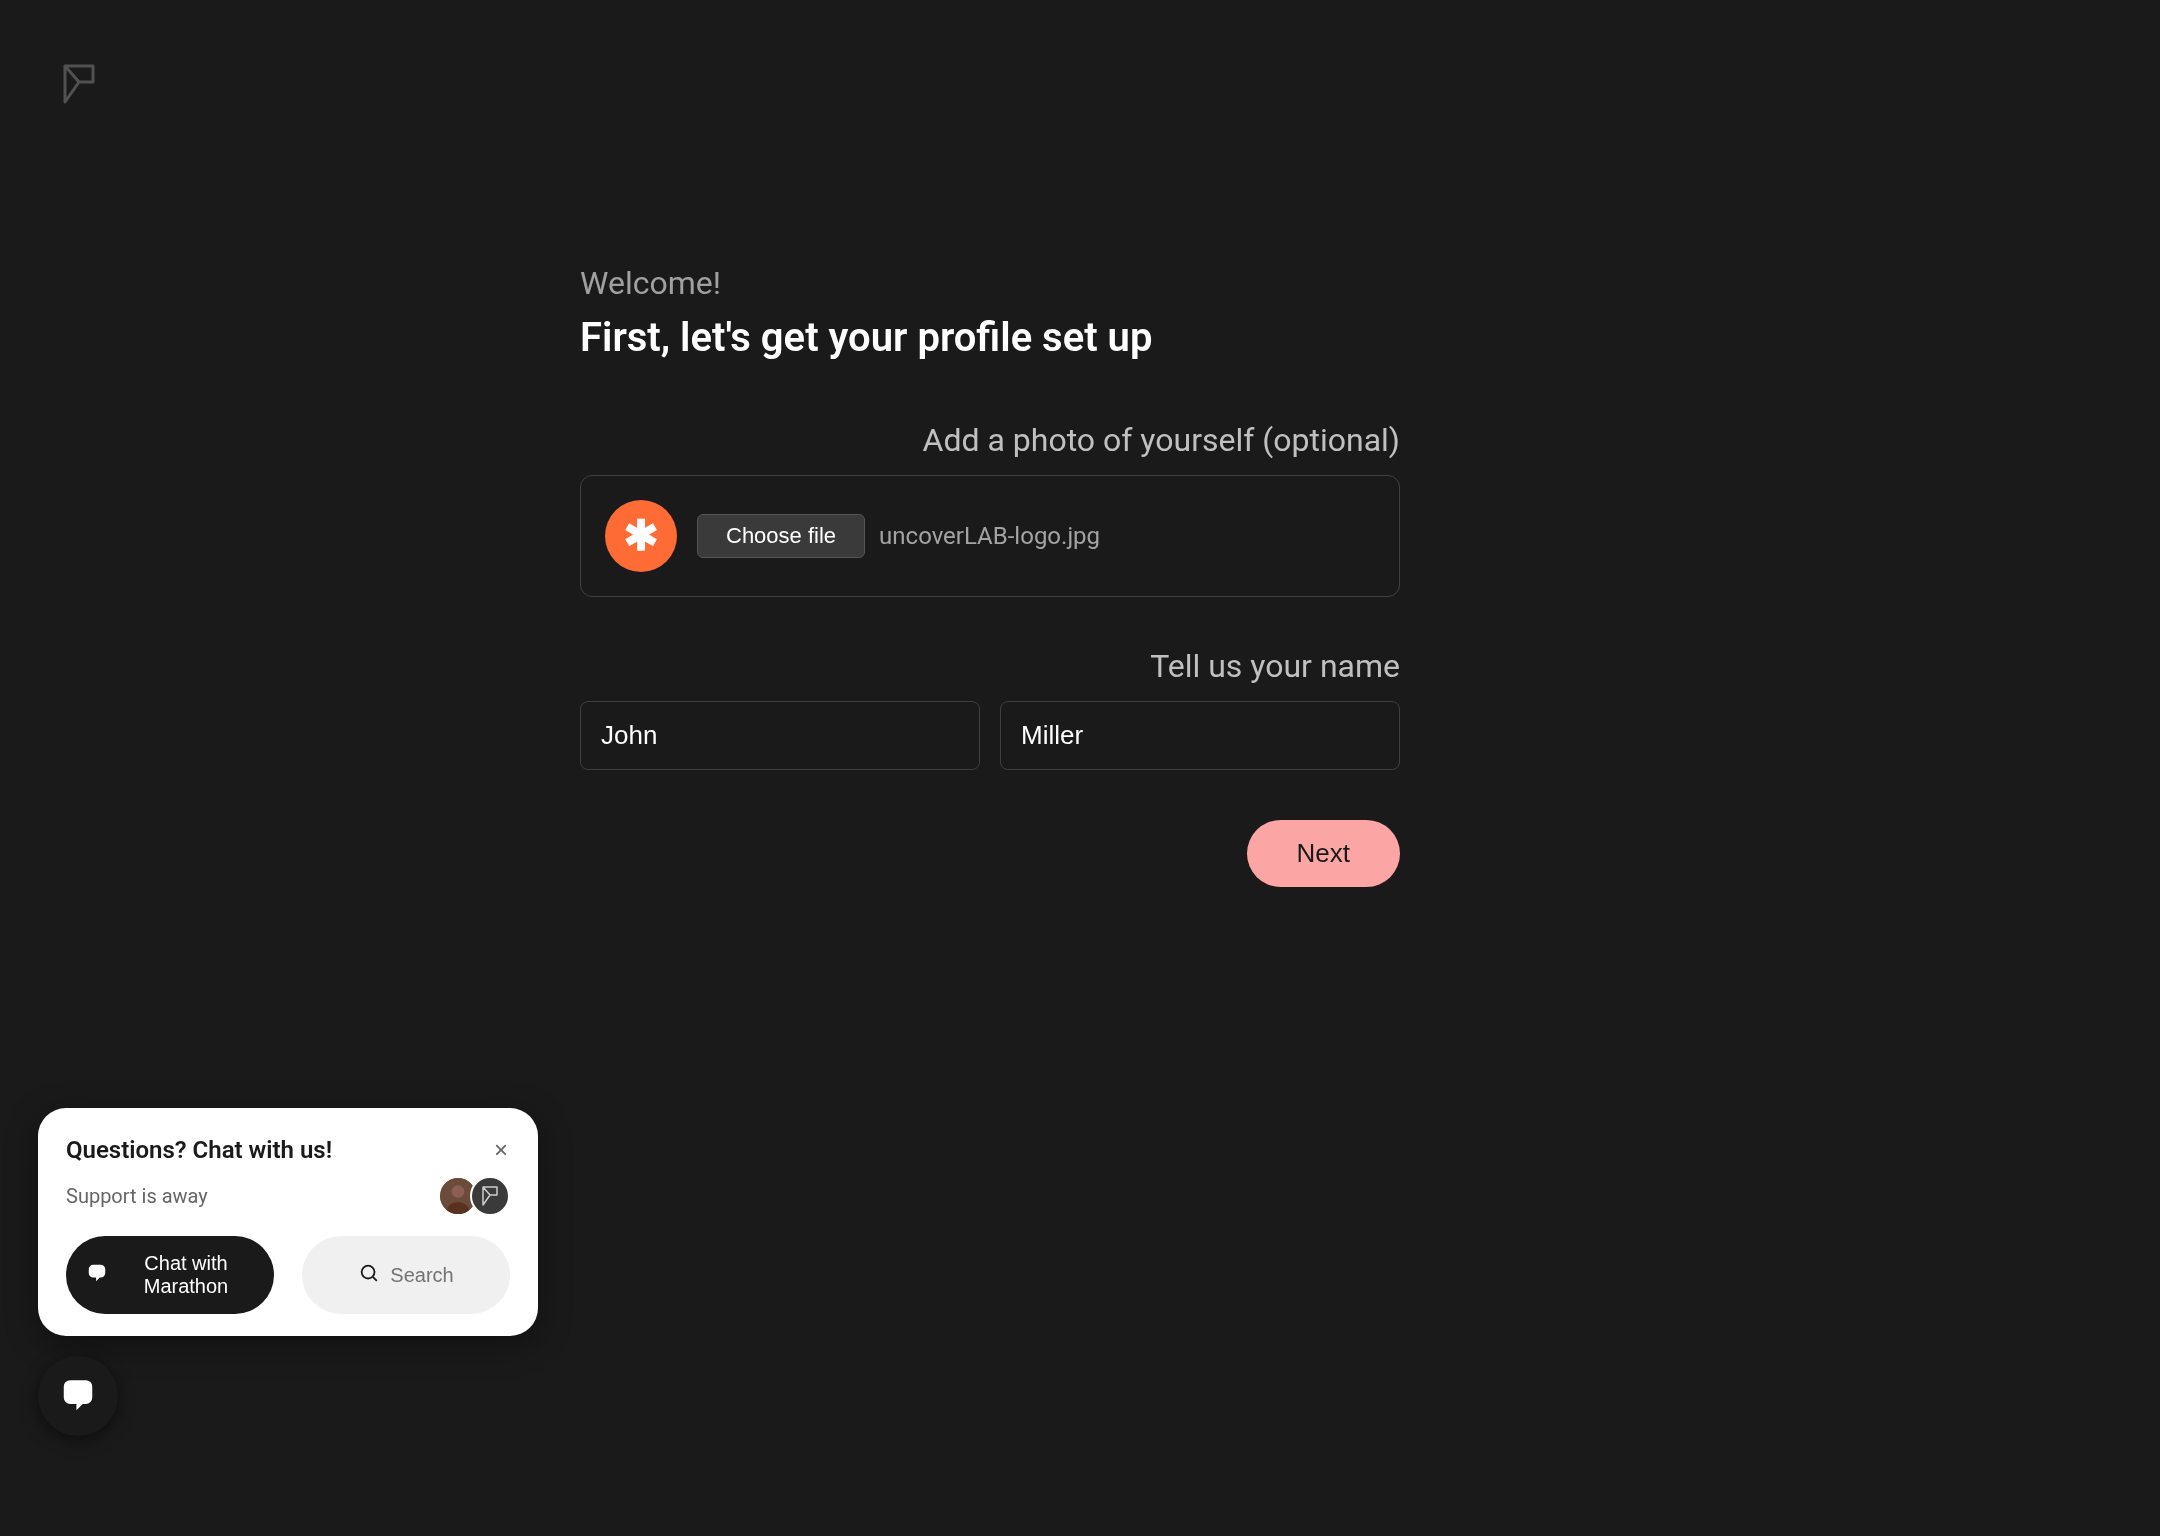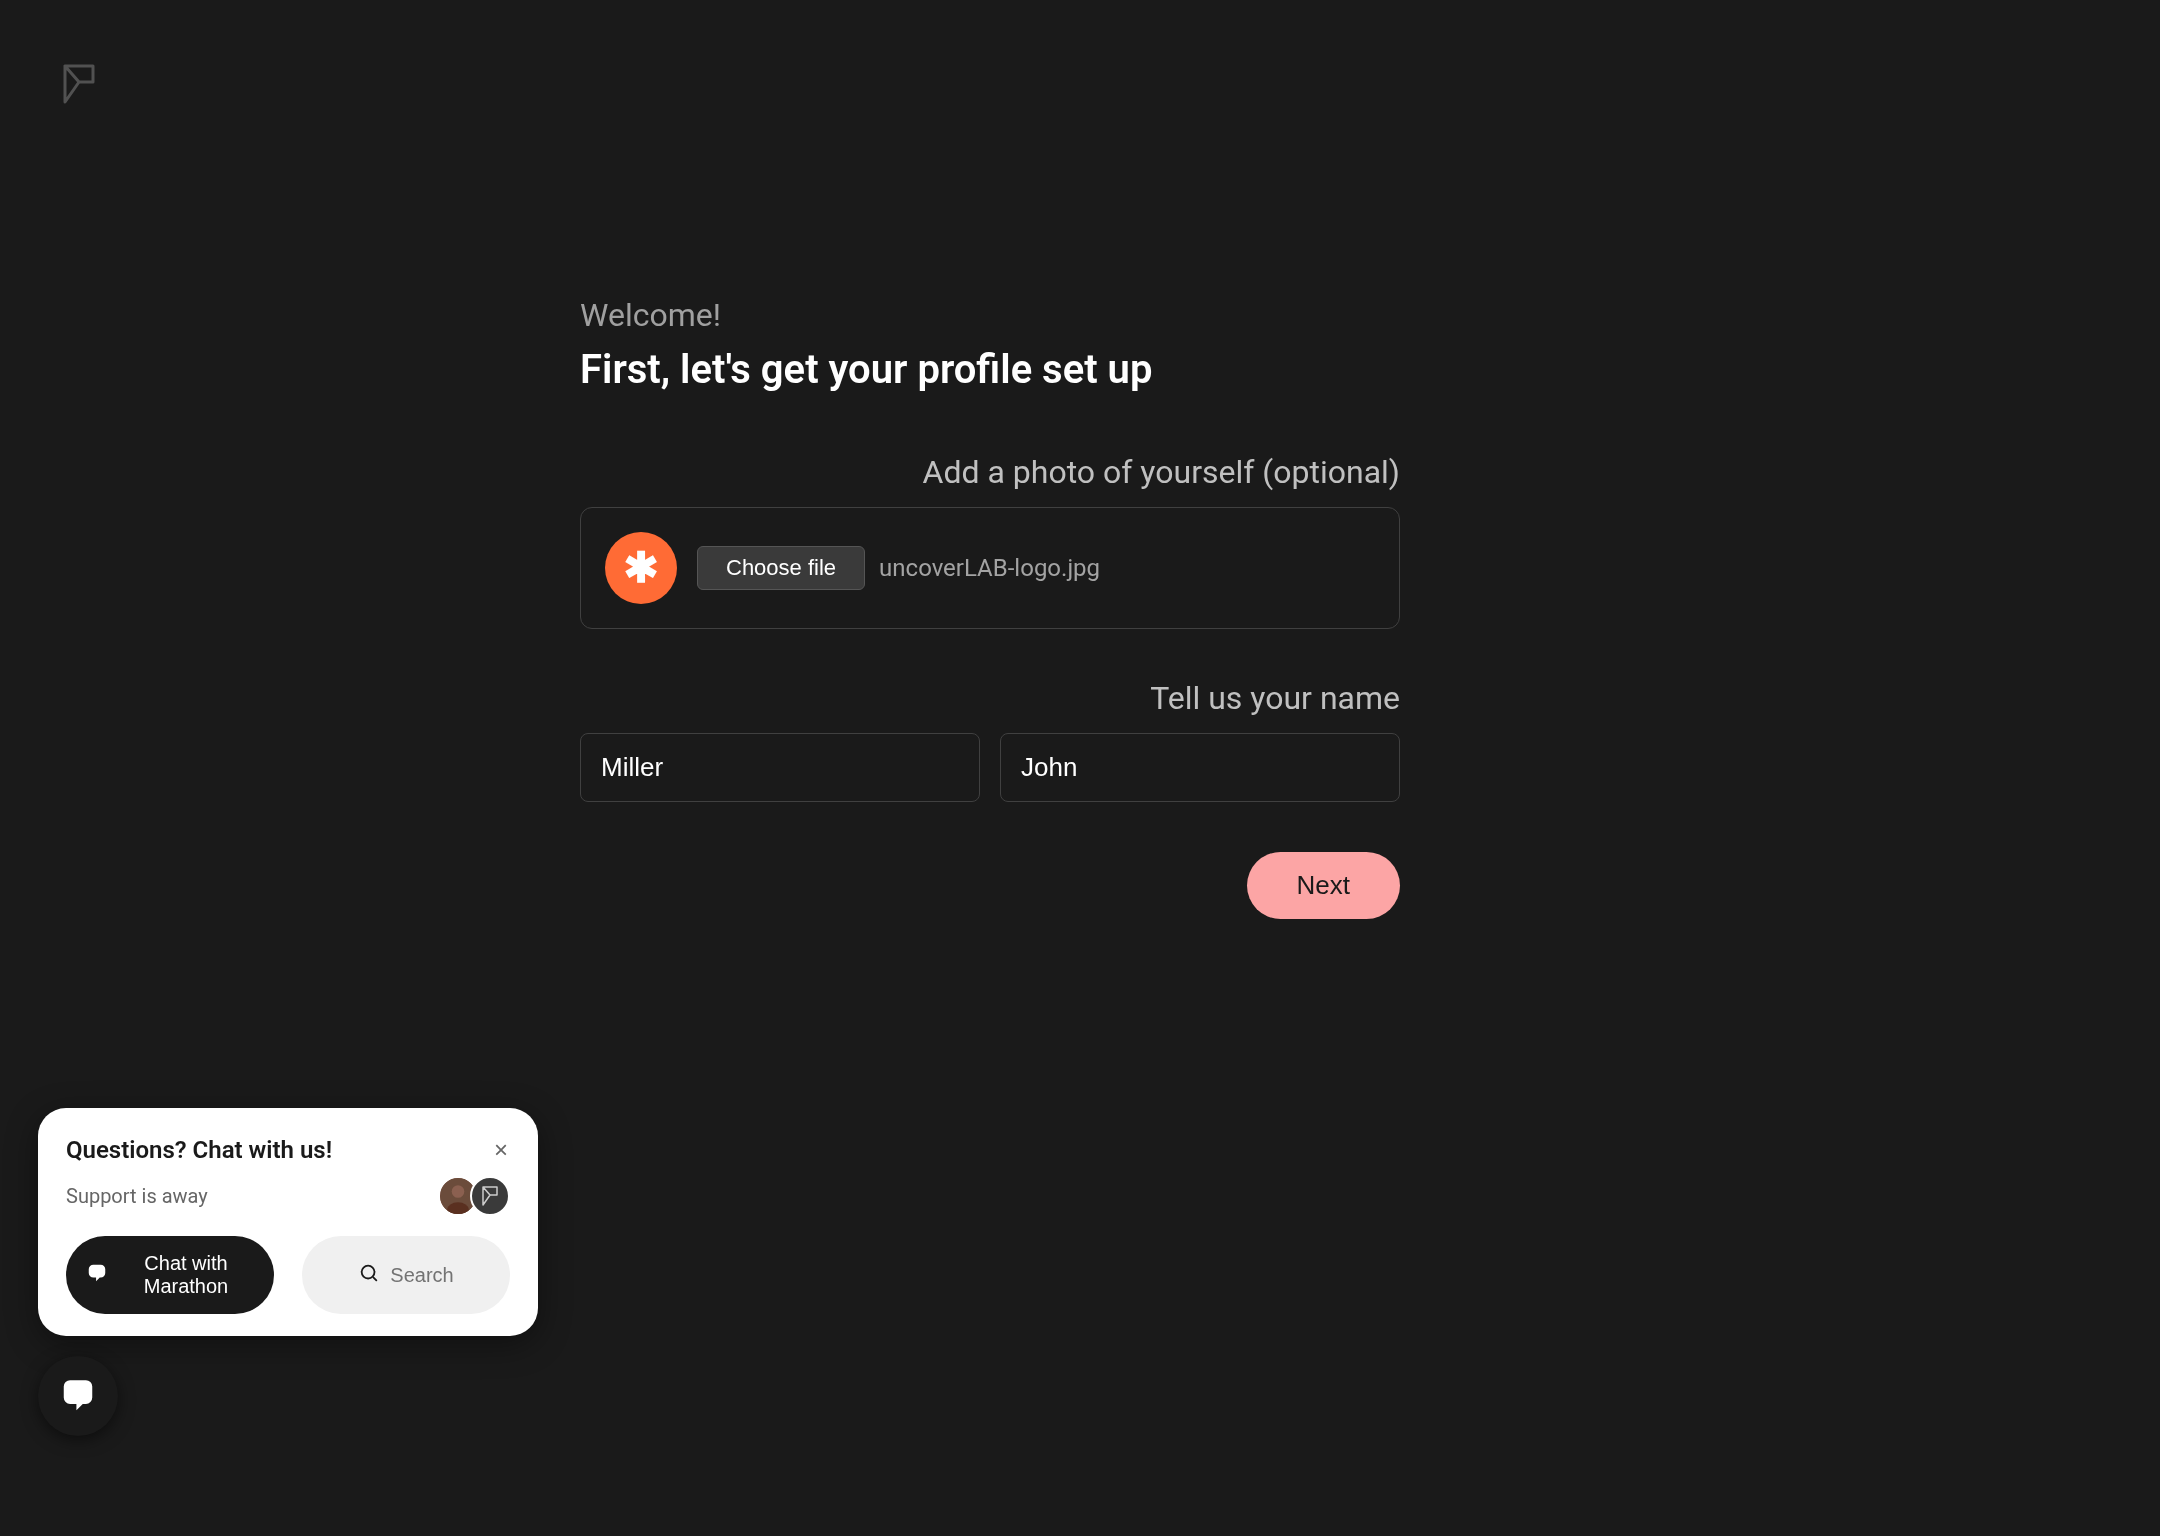--- a/index.html
+++ b/index.html
@@ -24,21 +24,21 @@
       top: 60px;
       left: 55px;
       width: 48px;
       height: 48px;
       opacity: 0.5;
     }
 
     
     .main-content {
       position: absolute;
-      top: 296px;
+      top: 264px;
       left: 580px;
       width: 820px;
     }
 
     .welcome-text {
       color: #a0a0a0;
       font-size: 32px;
       margin-bottom: 12px;
     }
 
@@ -303,22 +303,22 @@
     </div>
     <div class="file-input-wrapper">
       <button class="choose-file-btn">Choose file</button>
       <span class="file-name">uncoverLAB-logo.jpg</span>
     </div>
   </div>
 
   <div class="name-section">
     <label class="form-label">Tell us your name</label>
     <div class="name-fields">
+      <input class="name-input" type="text" value="John" style="">
       <input class="name-input" type="text" value="Miller" style="">
-      <input class="name-input" type="text" value="John" style="">
     </div>
   </div>
 
   <div class="next-btn-container">
     <button class="next-btn">Next</button>
   </div>
 
 </div>
 
 <div class="chat-widget">

